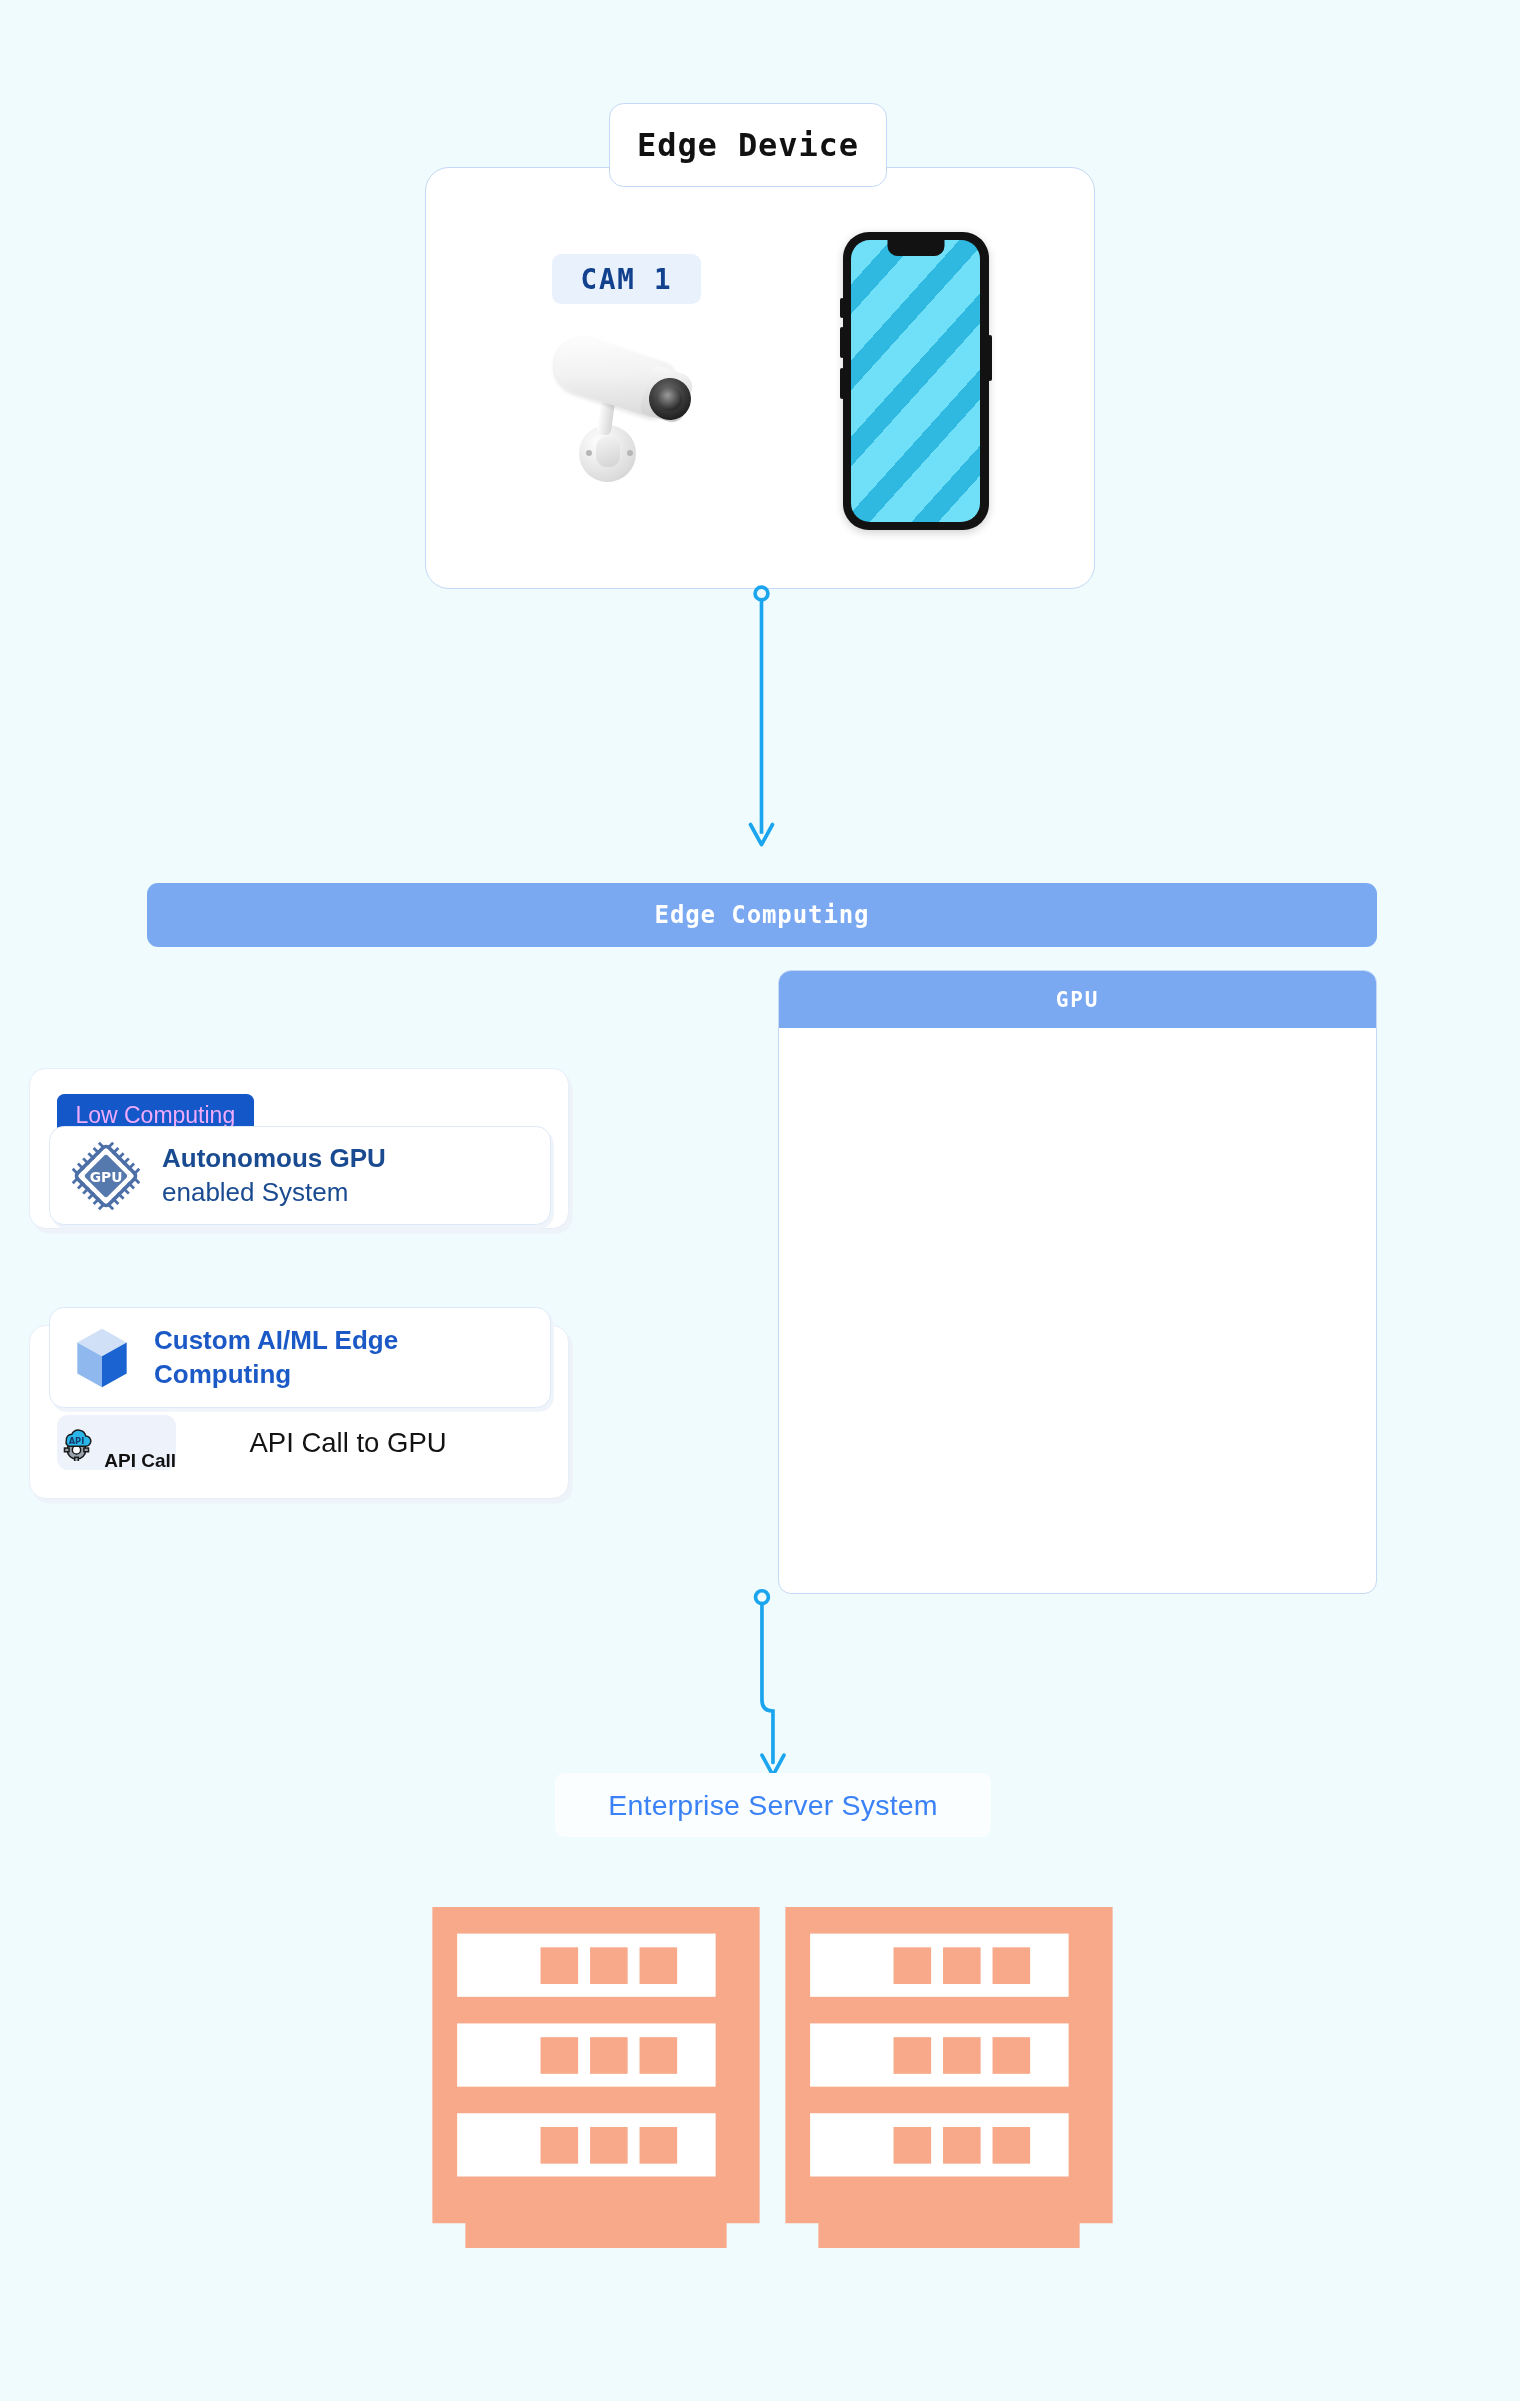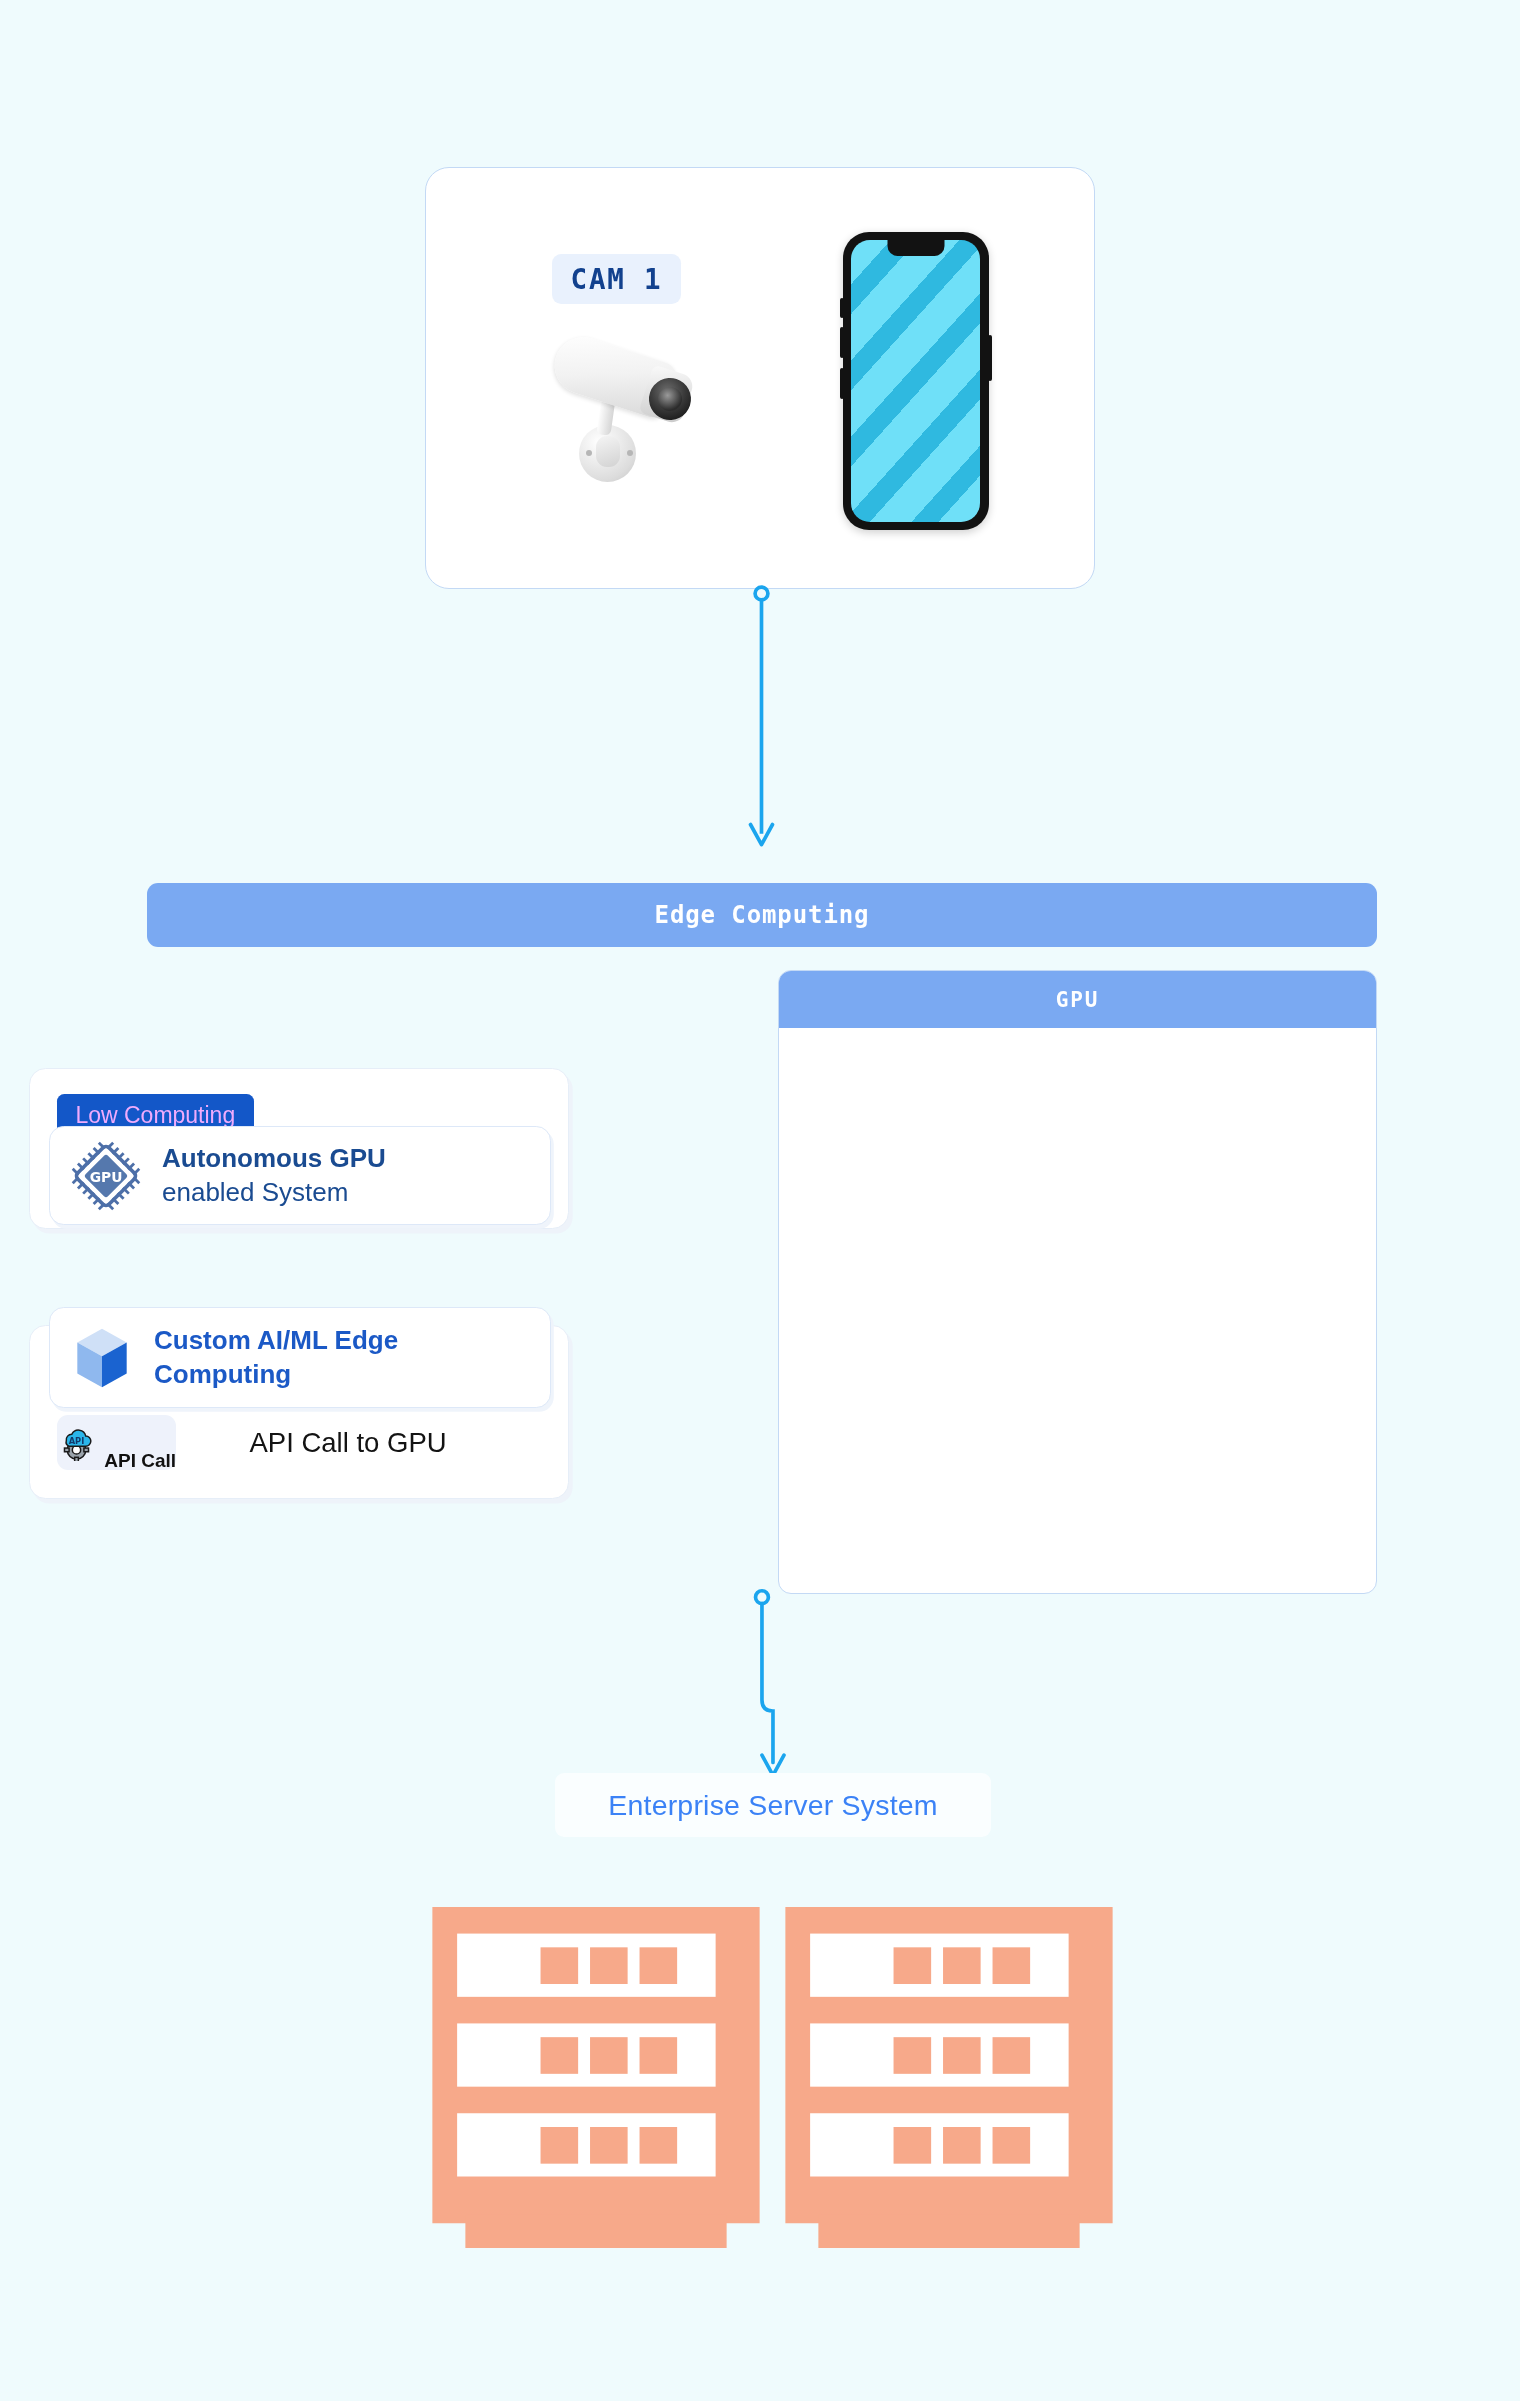--- a/index.html
+++ b/index.html
@@ -48,21 +48,21 @@
     font-weight: 700;
     color: #111111;
     letter-spacing: 0.9px;
     z-index: 4;
   }
 
   #cam-badge {
     position: absolute;
     left: 552px;
     top: 254px;
-    width: 129px;
+    width: 149px;
     height: 50px;
     background: #e9f1fd;
     border-radius: 9.2px;
     display: flex;
     align-items: center;
     justify-content: center;
     font-family: "DejaVu Sans Mono", monospace;
     font-size: 27.5px;
     font-weight: 700;
     color: #12418e;
@@ -312,20 +312,21 @@
   #server-rack-1 { left: 432px; }
   #server-rack-2 { left: 785px; }
 </style>
 </head>
 <body>
 
 <div id="stage">
 
   <div id="edge-device-section"></div>
 
+  <div id="edge-device-title">Edge Device</div>
 
   <div id="cam-badge">CAM 1</div>
 
   <div id="cctv-camera">
     <div class="cam-mount"></div>
     <div class="cam-mount-hub"></div>
     <div class="cam-screw s1"></div>
     <div class="cam-screw s2"></div>
     <div class="cam-arm"></div>
     <div class="cam-body"></div>

